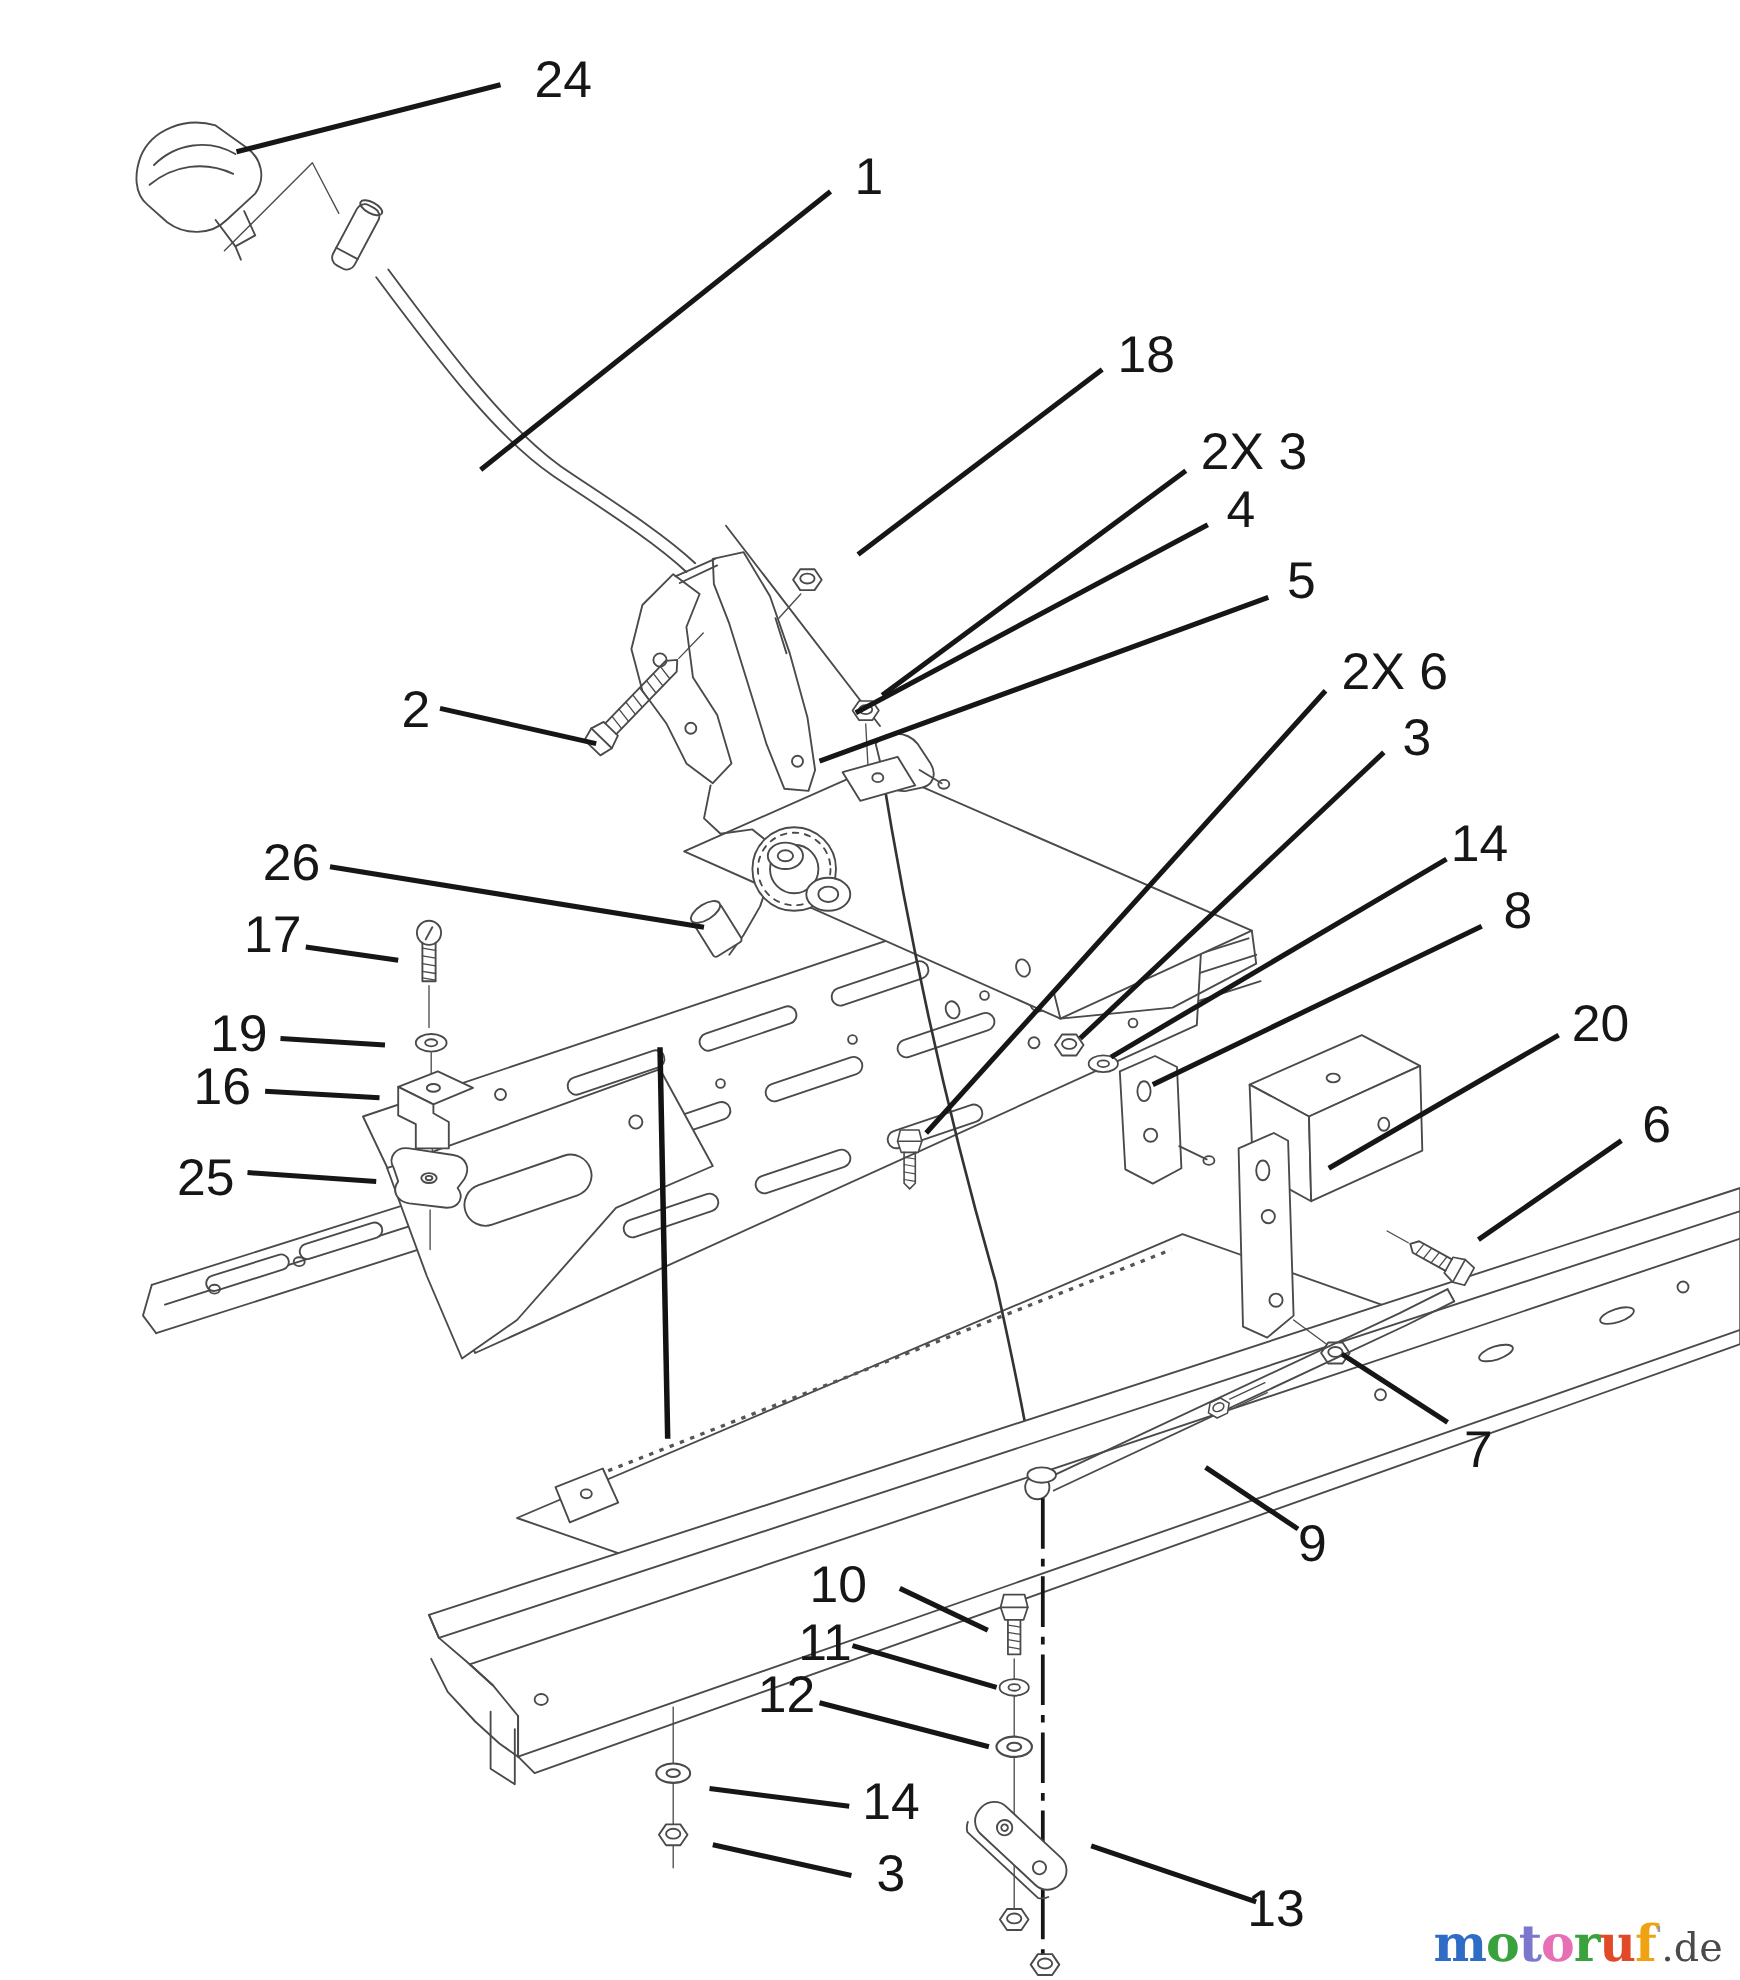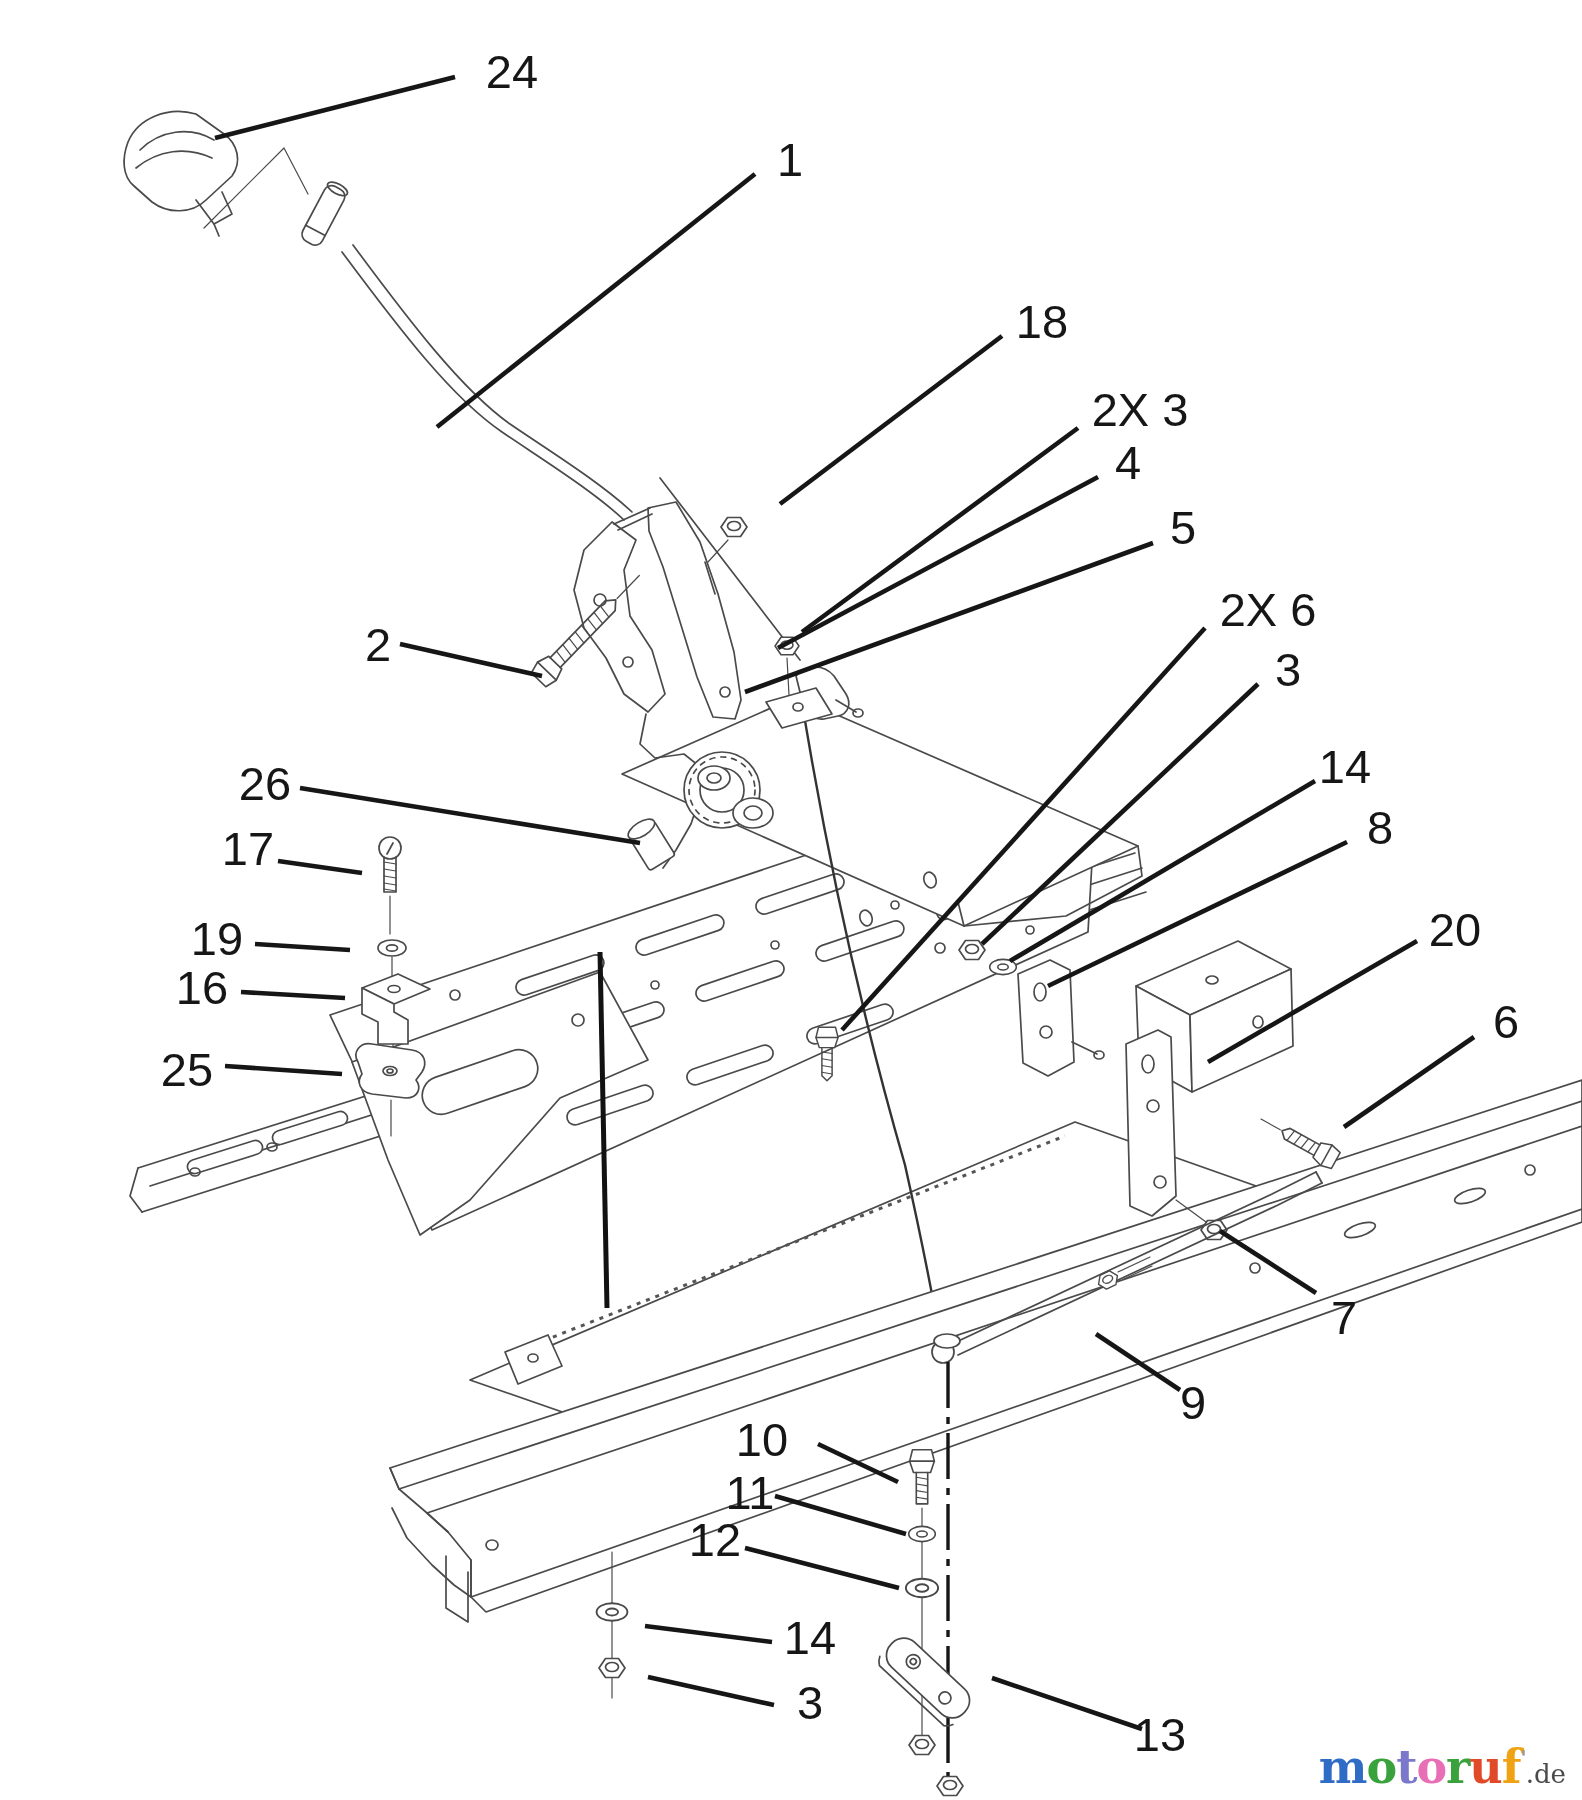--- a/index.html
+++ b/index.html
@@ -11,21 +11,21 @@
   .thin{stroke-width:1.2;}
   .heavy{stroke:#121212;stroke-width:5;fill:none;}
   .cable{stroke:#333;stroke-width:2.4;fill:none;}
   .dashdot{stroke:#161616;stroke-width:3.4;fill:none;}
   .serr{stroke:#555;stroke-width:3;fill:none;}
   .leader{stroke-width:4.6;fill:none;}
   text.callout{font:400 47px "Liberation Sans",sans-serif;text-anchor:middle;}
   .watermark{position:absolute;right:16px;bottom:6px;font-family:"DejaVu Serif","Liberation Serif",serif;
              font-size:46px;font-weight:600;letter-spacing:-1px;white-space:nowrap;}
   .watermark .tick{font-size:20px;vertical-align:18px;}
-  .watermark .suffix{font-size:26px;font-weight:400;letter-spacing:0;}
+  .watermark .suffix{font-size:36px;font-weight:400;letter-spacing:0;}
 </style>
 </head>
 <body>
 
 <div class="stage">
 <svg viewBox="0 0 1582 1800" width="1582" height="1800">
   <defs>
     <g id="nut">
       <path class="solid" d="M-13,0 L-6.5,-9.5 L6.5,-9.5 L13,0 L6.5,9.5 L-6.5,9.5 Z"></path>
       <ellipse class="part" cx="0" cy="-1" rx="6.5" ry="4.5"></ellipse>

